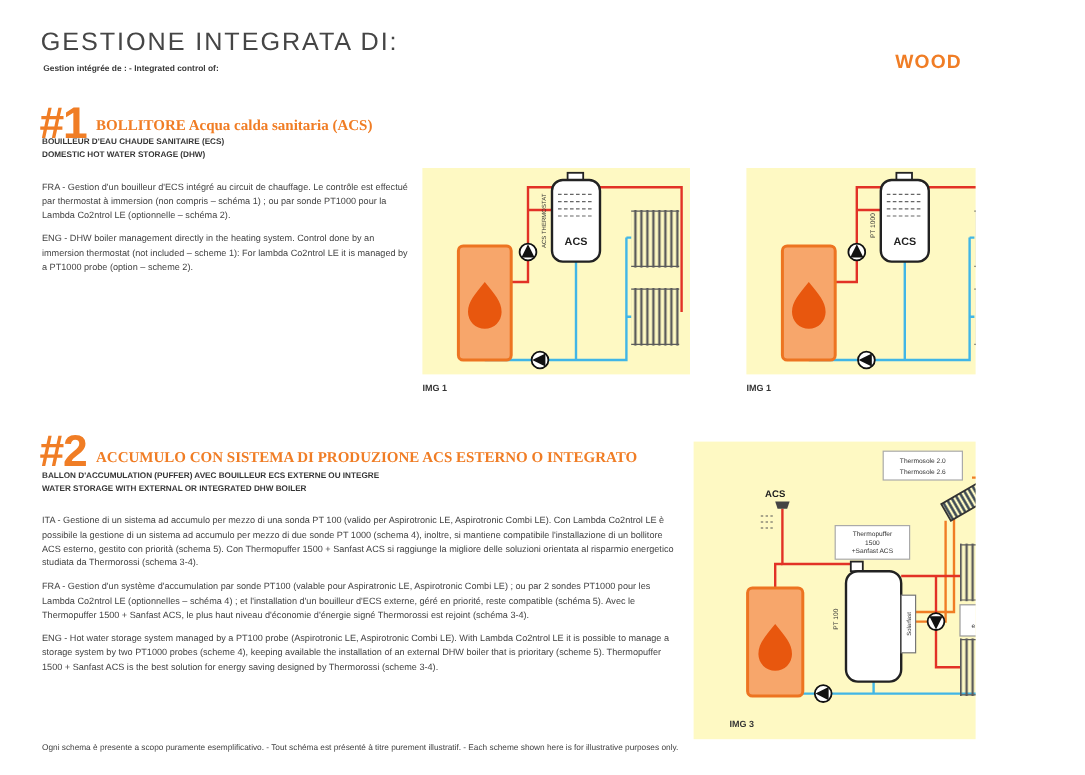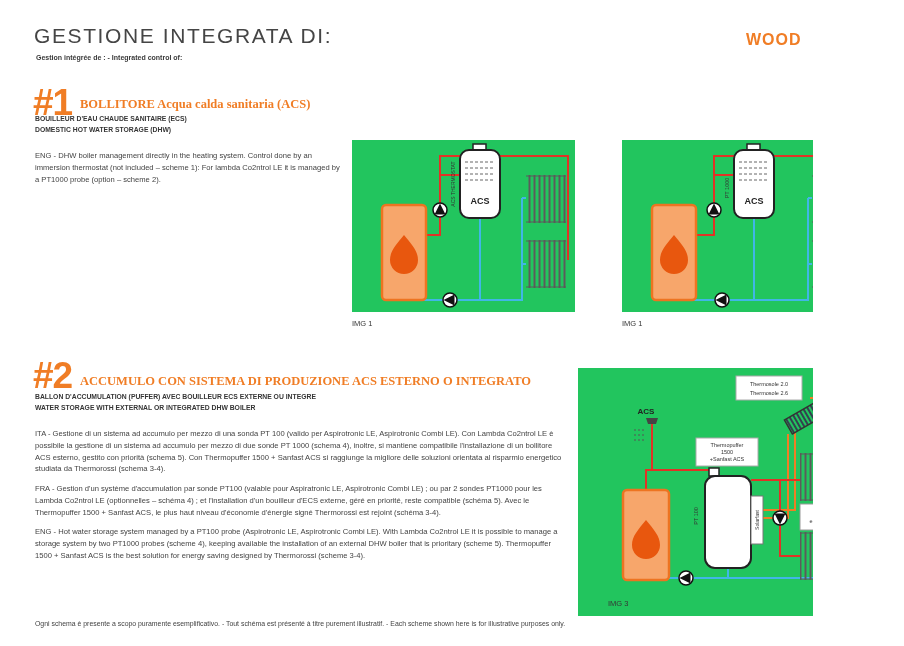--- a/index.html
+++ b/index.html
@@ -4,46 +4,46 @@
 <style>
   html,body { margin:0; padding:0; background:#ffffff; }
   .page {
     position:relative; width:765px; height:646px; background:#ffffff;
     font-family:"Liberation Sans", sans-serif; color:#3a3a3a; overflow:hidden;padding-left:48px;
   }
   .abs { position:absolute; }
 
   .page-title { left:34px; top:24px; font-size:21px; font-weight:400; letter-spacing:1.6px; color:#454545; }
   .header-sub { left:36px; top:54px; font-size:7px; font-weight:700; color:#3a3a3a; }
-  .brand-label { left:746px; top:31px; font-size:16px; font-weight:700; letter-spacing:1px; color:#f07d25; }
+  .brand-label { left:746px; top:44px; font-size:16px; font-weight:700; letter-spacing:1px; color:#f07d25; }
   .brand-icon  { left:808px; top:12px; }
 
   .sec-num { font-size:37px; font-weight:800; color:#f07d25; letter-spacing:-1px; }
   #s1-num { left:33px; top:82px; }
   #s2-num { left:33px; top:355px; }
 
   .sec-title { font-size:12.5px; font-weight:700; color:#f07d25;font-family:Liberation Serif, serif; }
   #s1-title { left:80px; top:97px; }
   #s2-title { left:80px; top:374px; }
 
   .mini { font-size:6.8px; font-weight:700; line-height:1.55; color:#353535; }
   #s1-mini { left:35px; top:114px; }
   #s2-mini { left:35px; top:392px; }
 
   .paras { font-size:7.6px; line-height:1.55; color:#434343; }
   #s1-paras { left:35px; top:150px; width:306px; }
   #s2-paras { left:35px; top:428px; width:534px; }
   .paras p { margin:0 0 8px 0; }
 
-  .panel { position:absolute; background:#22c55e; }
+  .panel { position:absolute; background:#fef9c3; }
   #panel1 { left:352px; top:140px; width:223px; height:172px; }
   #panel2 { left:622px; top:140px; width:250px; height:172px; }
   #panel3 { left:578px; top:368px; width:295px; height:248px; }
 
-  .img-label { font-size:7.5px; font-weight:400; color:#353535; }
+  .img-label { font-size:7.5px; font-weight:700; color:#353535; }
   #img1-label { left:352px; top:319px; }
   #img2-label { left:622px; top:319px; }
   #img3-label { left:608px; top:599px; }
 
   .footer { left:35px; top:620px; font-size:6.9px; color:#3f3f3f; }
 
   svg { display:block; }
   svg text { font-family:"Liberation Sans", sans-serif; }
 </style>
 </head>
@@ -64,20 +64,21 @@
     </svg>
   </div>
 
   <div class="abs sec-num" id="s1-num">#1</div>
   <div class="abs sec-title" id="s1-title">BOLLITORE Acqua calda sanitaria (ACS)</div>
   <div class="abs mini" id="s1-mini">
     <div>BOUILLEUR D'EAU CHAUDE SANITAIRE (ECS)</div>
     <div>DOMESTIC HOT WATER STORAGE (DHW)</div>
   </div>
   <div class="abs paras" id="s1-paras">
+    <p>FRA - Gestion d'un bouilleur d'ECS intégré au circuit de chauffage. Le contrôle est effectué par thermostat à immersion (non compris – schéma 1) ; ou par sonde PT1000 pour la Lambda Co2ntrol LE (optionnelle – schéma 2).</p>
     <p>ENG - DHW boiler management directly in the heating system.  Control done by an immersion thermostat (not included – scheme 1): For lambda Co2ntrol LE it is managed by a PT1000 probe (option – scheme 2).</p>
   </div>
 
   <div class="panel" id="panel1">
     <svg viewBox="0 0 223 172" width="223" height="172">
       <defs>
         <pattern id="radp1" width="5" height="6" patternUnits="userSpaceOnUse">
           <line x1="2.5" y1="0" x2="2.5" y2="6" stroke="#5b5b5b" stroke-width="2"></line>
         </pattern>
       </defs>

